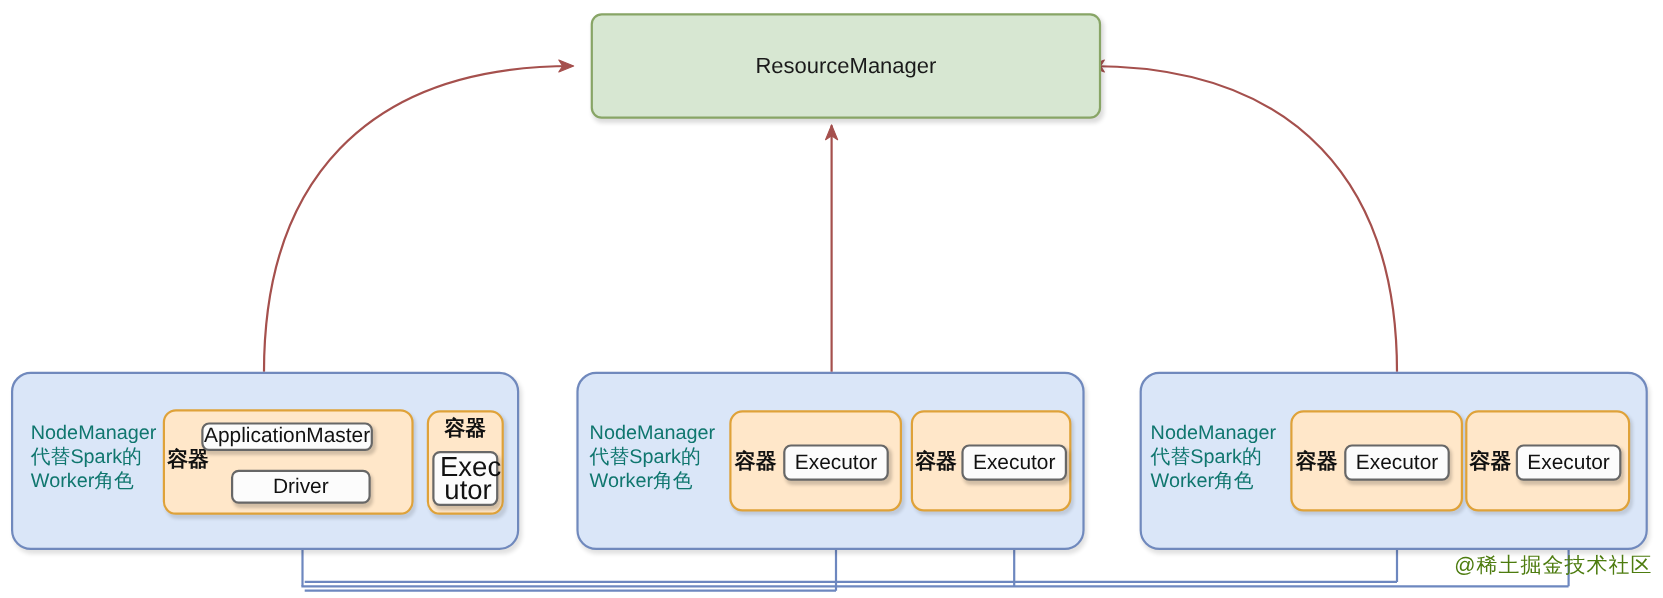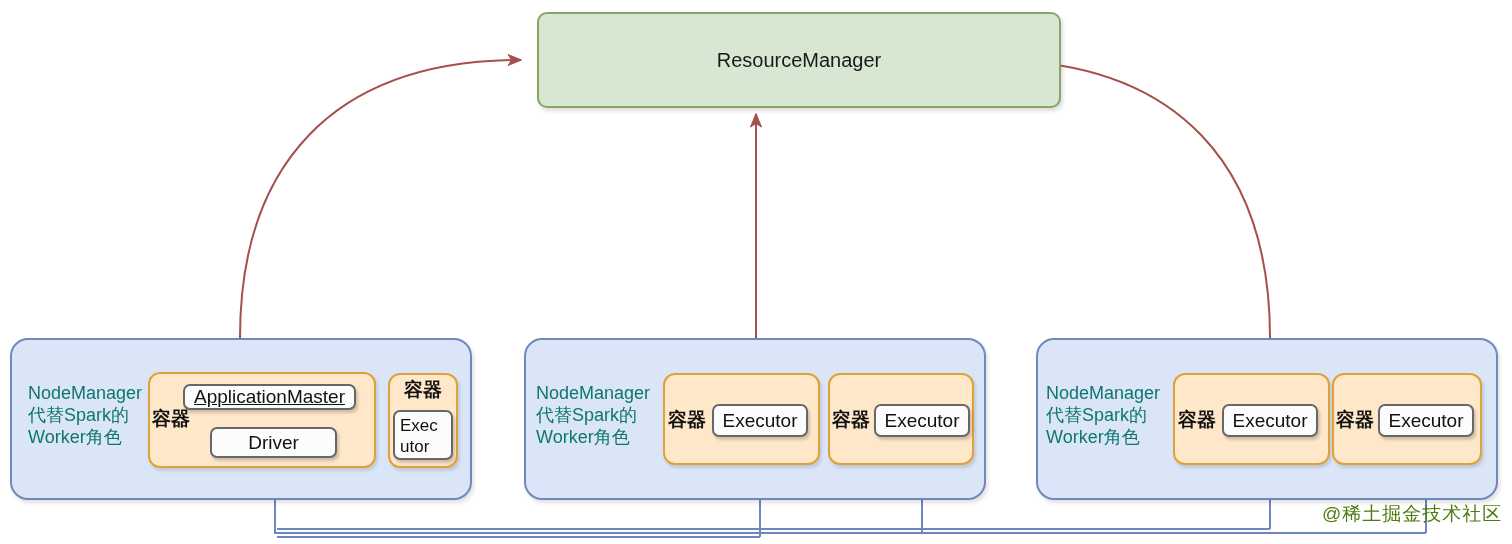--- a/index.html
+++ b/index.html
@@ -4,21 +4,21 @@
 <style>
   html,body{margin:0;padding:0;background:#ffffff;}
   .canvas{
     position:relative;width:1512px;height:544px;background:#ffffff;overflow:hidden;
     font-family:"Liberation Sans","DejaVu Sans",sans-serif;color:#1a1a1a;
   }
   .abs{position:absolute;}
   svg.arrows{position:absolute;left:0;top:0;width:1512px;height:544px;pointer-events:none;}
 
   .rm-box{
-    left:537px;top:12px;width:524px;height:96px;
+    left:537px;top:12px;width:464px;height:96px;
     background:#d7e7d2;border:2px solid #88a566;border-radius:10px;
     display:flex;flex-direction:column;align-items:center;justify-content:center;
     box-shadow:2px 3px 4px rgba(0,0,0,0.14);
     box-sizing:border-box;font-size:20px;line-height:26px;text-align:center;
   }
   .node-box{
     top:338px;width:462px;height:162px;
     background:#dae6f8;border:2px solid #7089bd;border-radius:18px;
     box-shadow:2px 3px 4px rgba(0,0,0,0.12);box-sizing:border-box;
   }
@@ -27,21 +27,21 @@
     background:#ffe7c9;border:2px solid #dfa239;border-radius:12px;
     box-shadow:2px 3px 3px rgba(0,0,0,0.12);box-sizing:border-box;
   }
   .ctr-label{font-size:19px;line-height:22px;color:#111;font-weight:bold;}
   .wbox{
     background:#fcfcfc;border:2px solid #676767;border-radius:7px;
     box-shadow:2px 3px 3px rgba(0,0,0,0.18);box-sizing:border-box;
     display:flex;align-items:center;justify-content:center;
     font-size:19px;color:#111;
   }
-  .wbox.wrap{display:block;padding:3px 0 0 5px;line-height:21px;font-size:17px;}
+  .wbox.wrap{display:block;padding:3px 0 0 5px;line-height:21px;font-size:25px;text-align:center;}
   .watermark{
     left:1322px;top:501px;font-size:19px;color:#4d7c0f;letter-spacing:1px;
   }
 </style>
 </head>
 <body>
 
 <div class="canvas">
 
   <svg class="arrows">
@@ -76,21 +76,21 @@
 
   <div class="abs node-box" style="left:10px;"></div>
   <div class="abs node-label" style="left:28px;top:382px;">
     <div>NodeManager</div>
     <div>代替Spark的</div>
     <div>Worker角色</div>
   </div>
 
   <div class="abs ctr" style="left:148px;top:372px;width:228px;height:96px;"></div>
   <div class="abs ctr-label" style="left:152px;top:408px;">容器</div>
-  <div class="abs wbox" style="left:183px;top:384px;width:173px;height:26px;text-decoration:underline;">ApplicationMaster</div>
+  <div class="abs wbox" style="left:183px;top:384px;width:156px;height:26px;">ApplicationMaster</div>
   <div class="abs wbox" style="left:210px;top:427px;width:127px;height:31px;">Driver</div>
 
   <div class="abs ctr" style="left:388px;top:373px;width:70px;height:95px;">
     <div style="text-align:center;margin-top:4px;" class="ctr-label">容器</div>
   </div>
   <div class="abs wbox wrap" style="left:393px;top:410px;width:60px;height:50px;">
     <div>Exec</div>
     <div>utor</div>
   </div>
 

